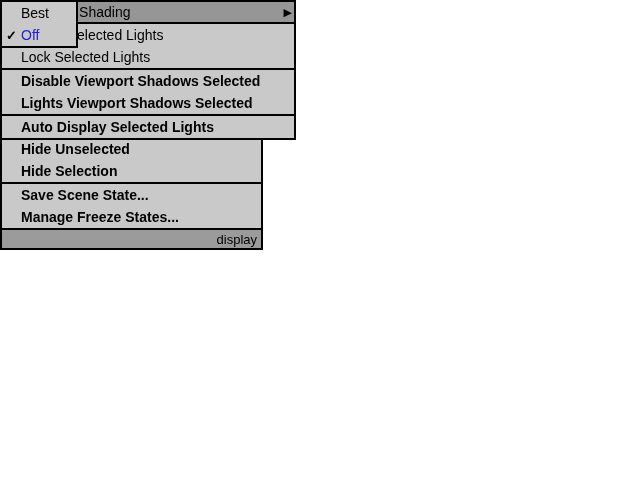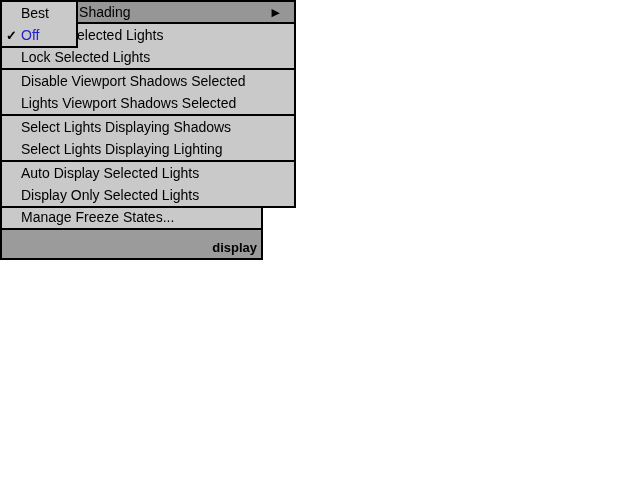--- a/index.html
+++ b/index.html
@@ -20,26 +20,26 @@
     color: var(--text);
     position: relative;
     overflow: hidden;
   }
   .menu {
     position: absolute;
     background: var(--menu_bg);
     border: 2px solid var(--border);
     font-size: 14px;
   }
-  .group + .group { border-top: 2px solid var(--border); }
+  .group + .group { border-top: 2px solid var(--border); font-weight: bold; }
   .row {
     height: 22px;
     display: flex;
     align-items: center;
-    padding: 0 14px 0 19px;
+    padding: 0 2px 0 19px;
     white-space: nowrap;
     position: relative;
     cursor: default;
   }
   .row.hl {
     background: var(--highlight_bg);
     border-bottom: 2px solid var(--border);
   }
   .label { display: inline-block; }
   .arrow {
@@ -51,26 +51,25 @@
   .check {
     position: absolute;
     left: 4px;
     font-weight: bold;
     font-size: 13px;
   }
   .checked-label { color: var(--checked_text); }
   .titlebar {
     background: var(--titlebar_bg);
     border-top: 2px solid var(--border);
-    height: 30px;
+    height: 20px;
     line-height: 19px;
     text-align: right;
-    padding: 8px 4px;
+    padding: 0 4px;
     font-size: 13px;
-    font-weight: bold;
   }
   
   #menu-display  { left: 0;   top: 232; width: 263px; }
   #menu-lighting { left: 262; top: 44;  width: 296px; }
   #menu-shading  { left: 558; top: 2;   width: 78px;  }
 </style>
 </head>
 <body>
 
 <div class="menu" id="menu-display">
@@ -132,32 +131,21 @@
   <div class="group">
     <div class="row">
       <span class="label">Disable Viewport Shadows Selected</span>
     </div>
     <div class="row">
       <span class="label">Lights Viewport Shadows Selected</span>
     </div>
   </div>
   <div class="group">
     <div class="row">
-      <span class="label">Select Lights Displaying Shadows</span>
-    </div>
-    <div class="row">
-      <span class="label">Select Lights Displaying Lighting</span>
-    </div>
-  </div>
-  <div class="group">
-    <div class="row">
       <span class="label">Auto Display Selected Lights</span>
-    </div>
-    <div class="row">
-      <span class="label">Display Only Selected Lights</span>
     </div>
   </div>
 </div>
 
 <div class="menu" id="menu-shading">
   <div class="group">
     <div class="row">
       <span class="label">Best</span>
     </div>
     <div class="row">

